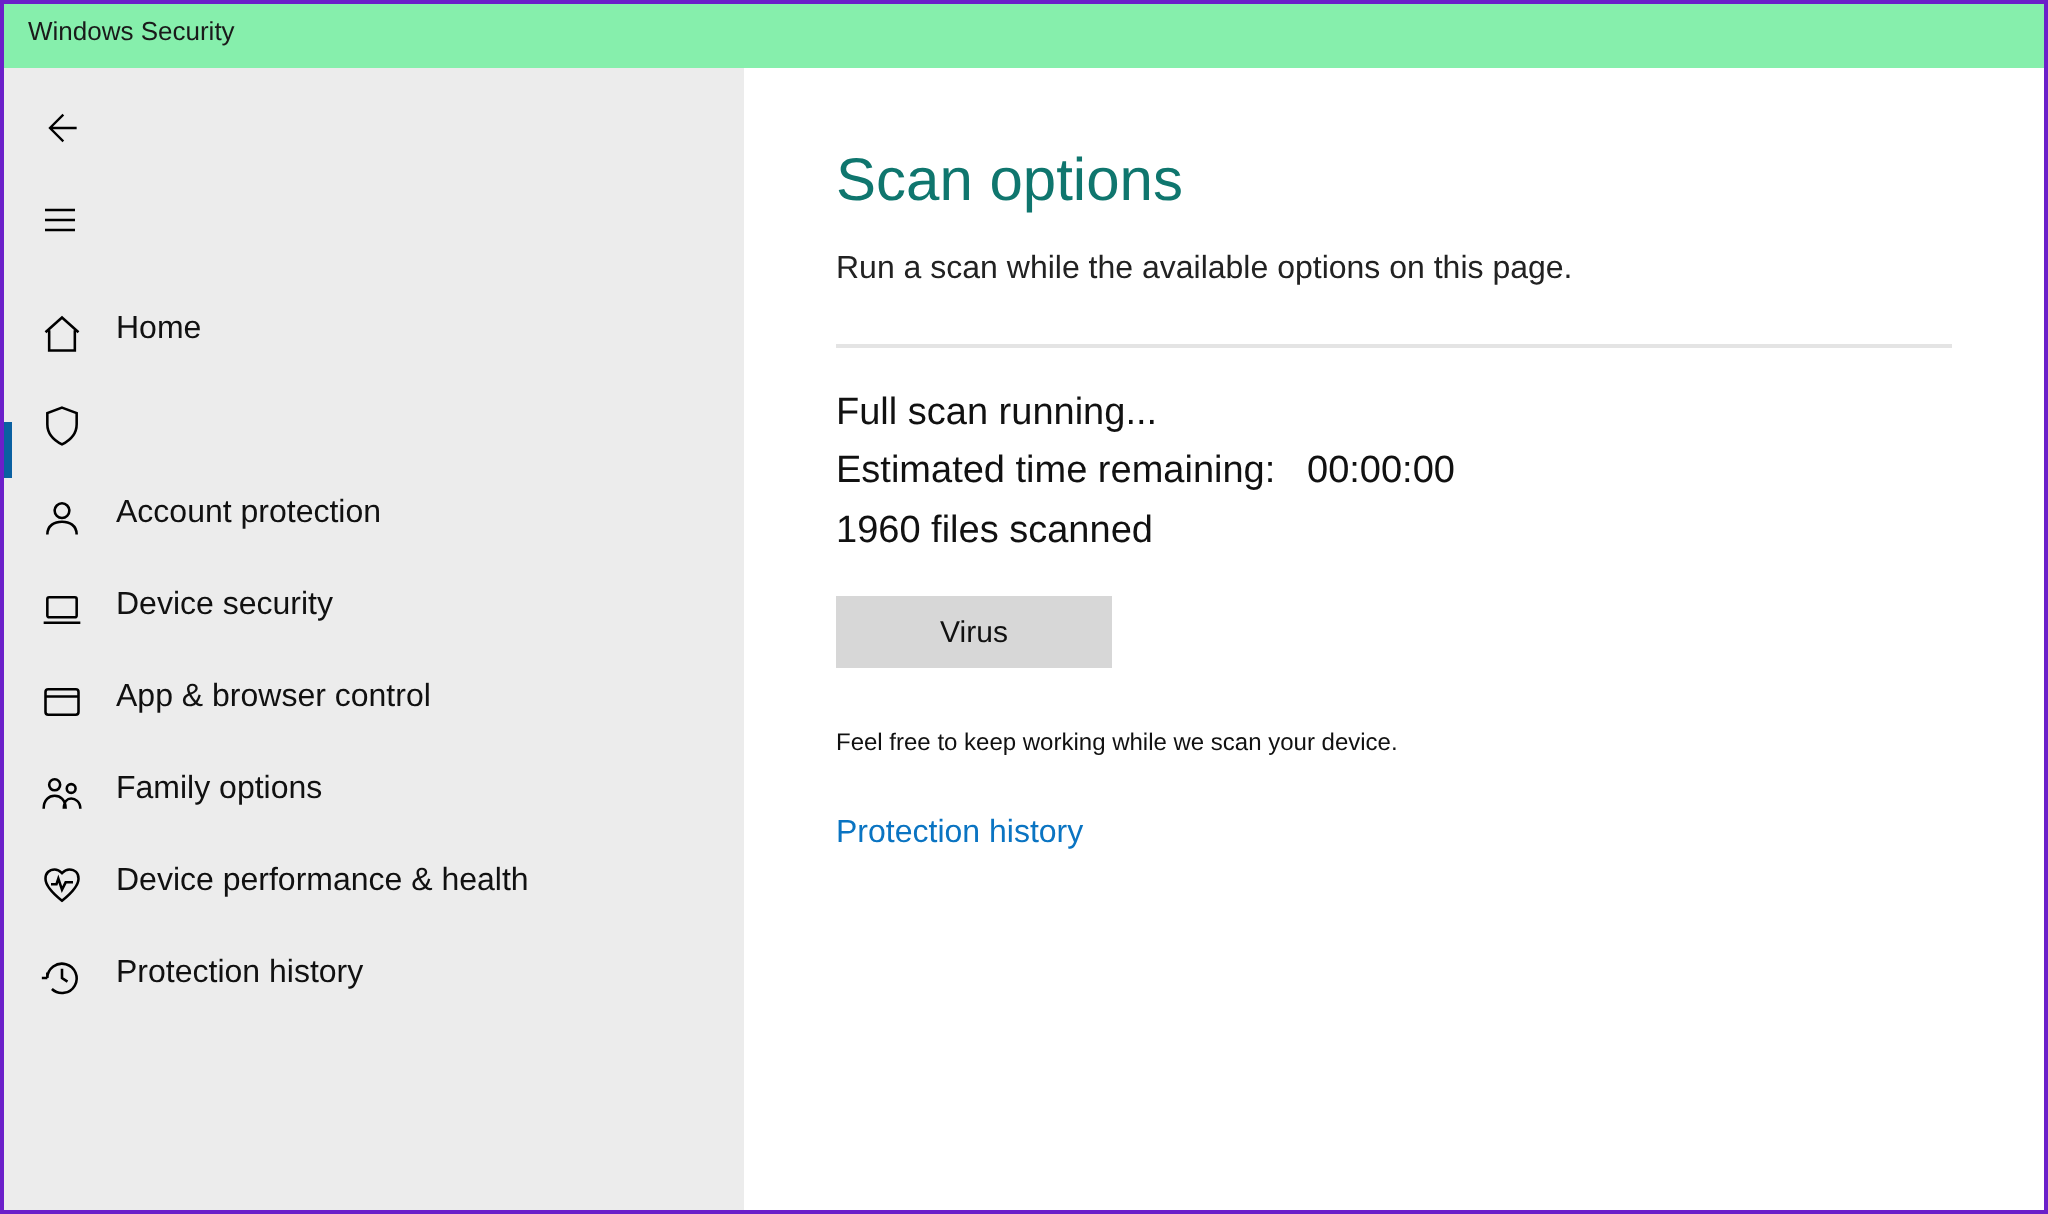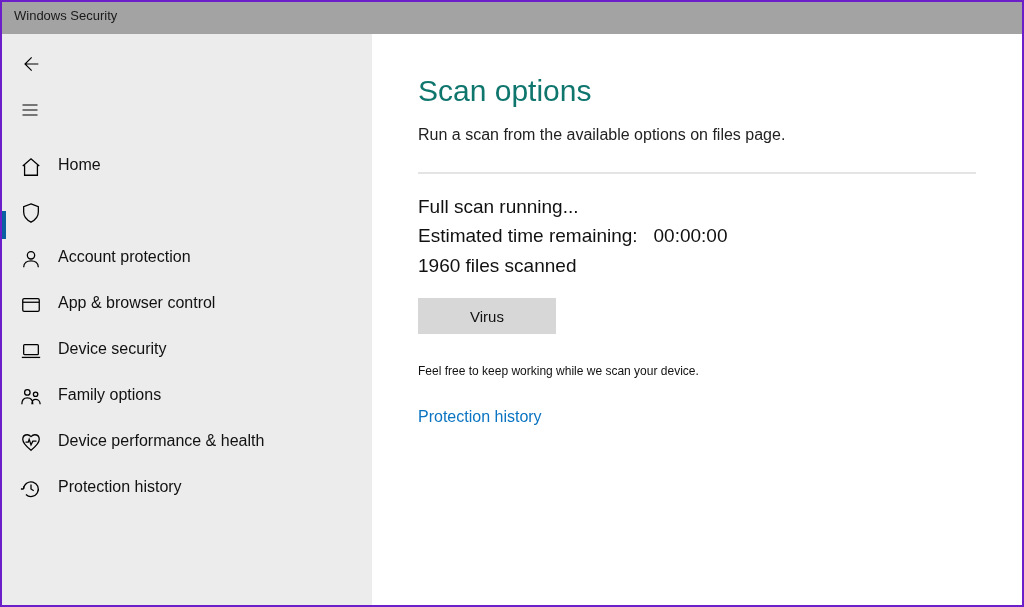--- a/index.html
+++ b/index.html
@@ -1,17 +1,17 @@
 <!DOCTYPE html>
 <html><head>
   <meta charset="utf-8">
   <style>
     * { margin: 0; padding: 0; box-sizing: border-box; font-family: "Segoe UI", Arial, sans-serif; }
     body { width: 1024px; height: 607px; border: 2px solid #6b1fc9; background: #fff; overflow: hidden; }
-    .titlebar { height: 32px; padding: 6px 12px; font-size: 13px; color: #1a1a1a; background: #a3a3a3; }
+    .titlebar { height: 32px; padding: 6px 12px; font-size: 13px; color: #1a1a1a; background: #86efac; }
     .layout { display: flex; height: calc(100% - 32px); }
     .sidebar { width: 370px; background: #ececec; padding-top: 12px; }
     .sb-btn { display: flex; align-items: center; height: 36px; padding-left: 18px; }
     .sb-icon { width: 20px; height: 20px; display:flex; align-items:center; justify-content:center; color:#000; }
     .sb-icon svg { width: 20px; height: 20px; stroke: #000; fill: none; stroke-width: 1.4; }
     .spacer-top { height: 10px; }
     .nav { margin-top: 28px; }
     .nav-item { position: relative; display: flex; align-items: flex-start; height: 46px; padding-left: 18px; cursor: pointer; }
     .nav-item.active::before { content:""; position:absolute; left:0; top:9px; bottom:9px; width:4px; background:#0a60a1; }
     .nav-icon { width: 22px; height: 22px; display:flex; align-items:center; justify-content:center; margin-right: 16px; }
@@ -74,35 +74,35 @@
               <path d="M4 21 C4 16 8 14 12 14 C16 14 20 16 20 21"></path>
             </svg>
         </span>
         <span class="nav-label">Account protection</span>
       </div>
 
 
       <div class="nav-item">
         <span class="nav-icon">
           <svg viewBox="0 0 24 24">
+              <rect x="4" y="5" width="16" height="11" rx="1"></rect>
+              <path d="M2 19 H22"></path>
+            </svg>
+        </span>
+        <span class="nav-label">Device security</span>
+      </div>
+
+      <div class="nav-item">
+        <span class="nav-icon">
+          <svg viewBox="0 0 24 24">
               <rect x="3" y="5" width="18" height="14" rx="1.5"></rect>
               <path d="M3 9 H21"></path>
             </svg>
         </span>
         <span class="nav-label">App &amp; browser control</span>
-      </div>
-
-      <div class="nav-item">
-        <span class="nav-icon">
-          <svg viewBox="0 0 24 24">
-              <rect x="4" y="5" width="16" height="11" rx="1"></rect>
-              <path d="M2 19 H22"></path>
-            </svg>
-        </span>
-        <span class="nav-label">Device security</span>
       </div>
 
       <div class="nav-item">
         <span class="nav-icon">
           <svg viewBox="0 0 24 24">
               <circle cx="8" cy="7" r="3"></circle>
               <circle cx="17" cy="9" r="2.4"></circle>
               <path d="M2 20 C2 15 5 13 8 13 C11 13 14 15 14 20 M13 20 C13 16 15 14.5 17 14.5 C19 14.5 22 16 22 20"></path>
             </svg>
         </span>
@@ -126,21 +126,21 @@
               <path d="M12 7 V12 L15 14"></path>
             </svg>
         </span>
         <span class="nav-label">Protection history</span>
       </div>
     </nav>
   </aside>
 
   <main class="main">
     <h1 class="page-title">Scan options</h1>
-    <p class="page-sub">Run a scan from the available options on files page.</p>
+    <p class="page-sub">Run a scan while the available options on this page.</p>
     <div class="divider"></div>
 
     <div class="status-line">Full scan running...</div>
     <div class="status-line">
       <span>Estimated time remaining:</span>
       <span>&nbsp;</span>
       <span>00:00:00</span>
     </div>
     <div class="status-line">1960 files scanned</div>
 

